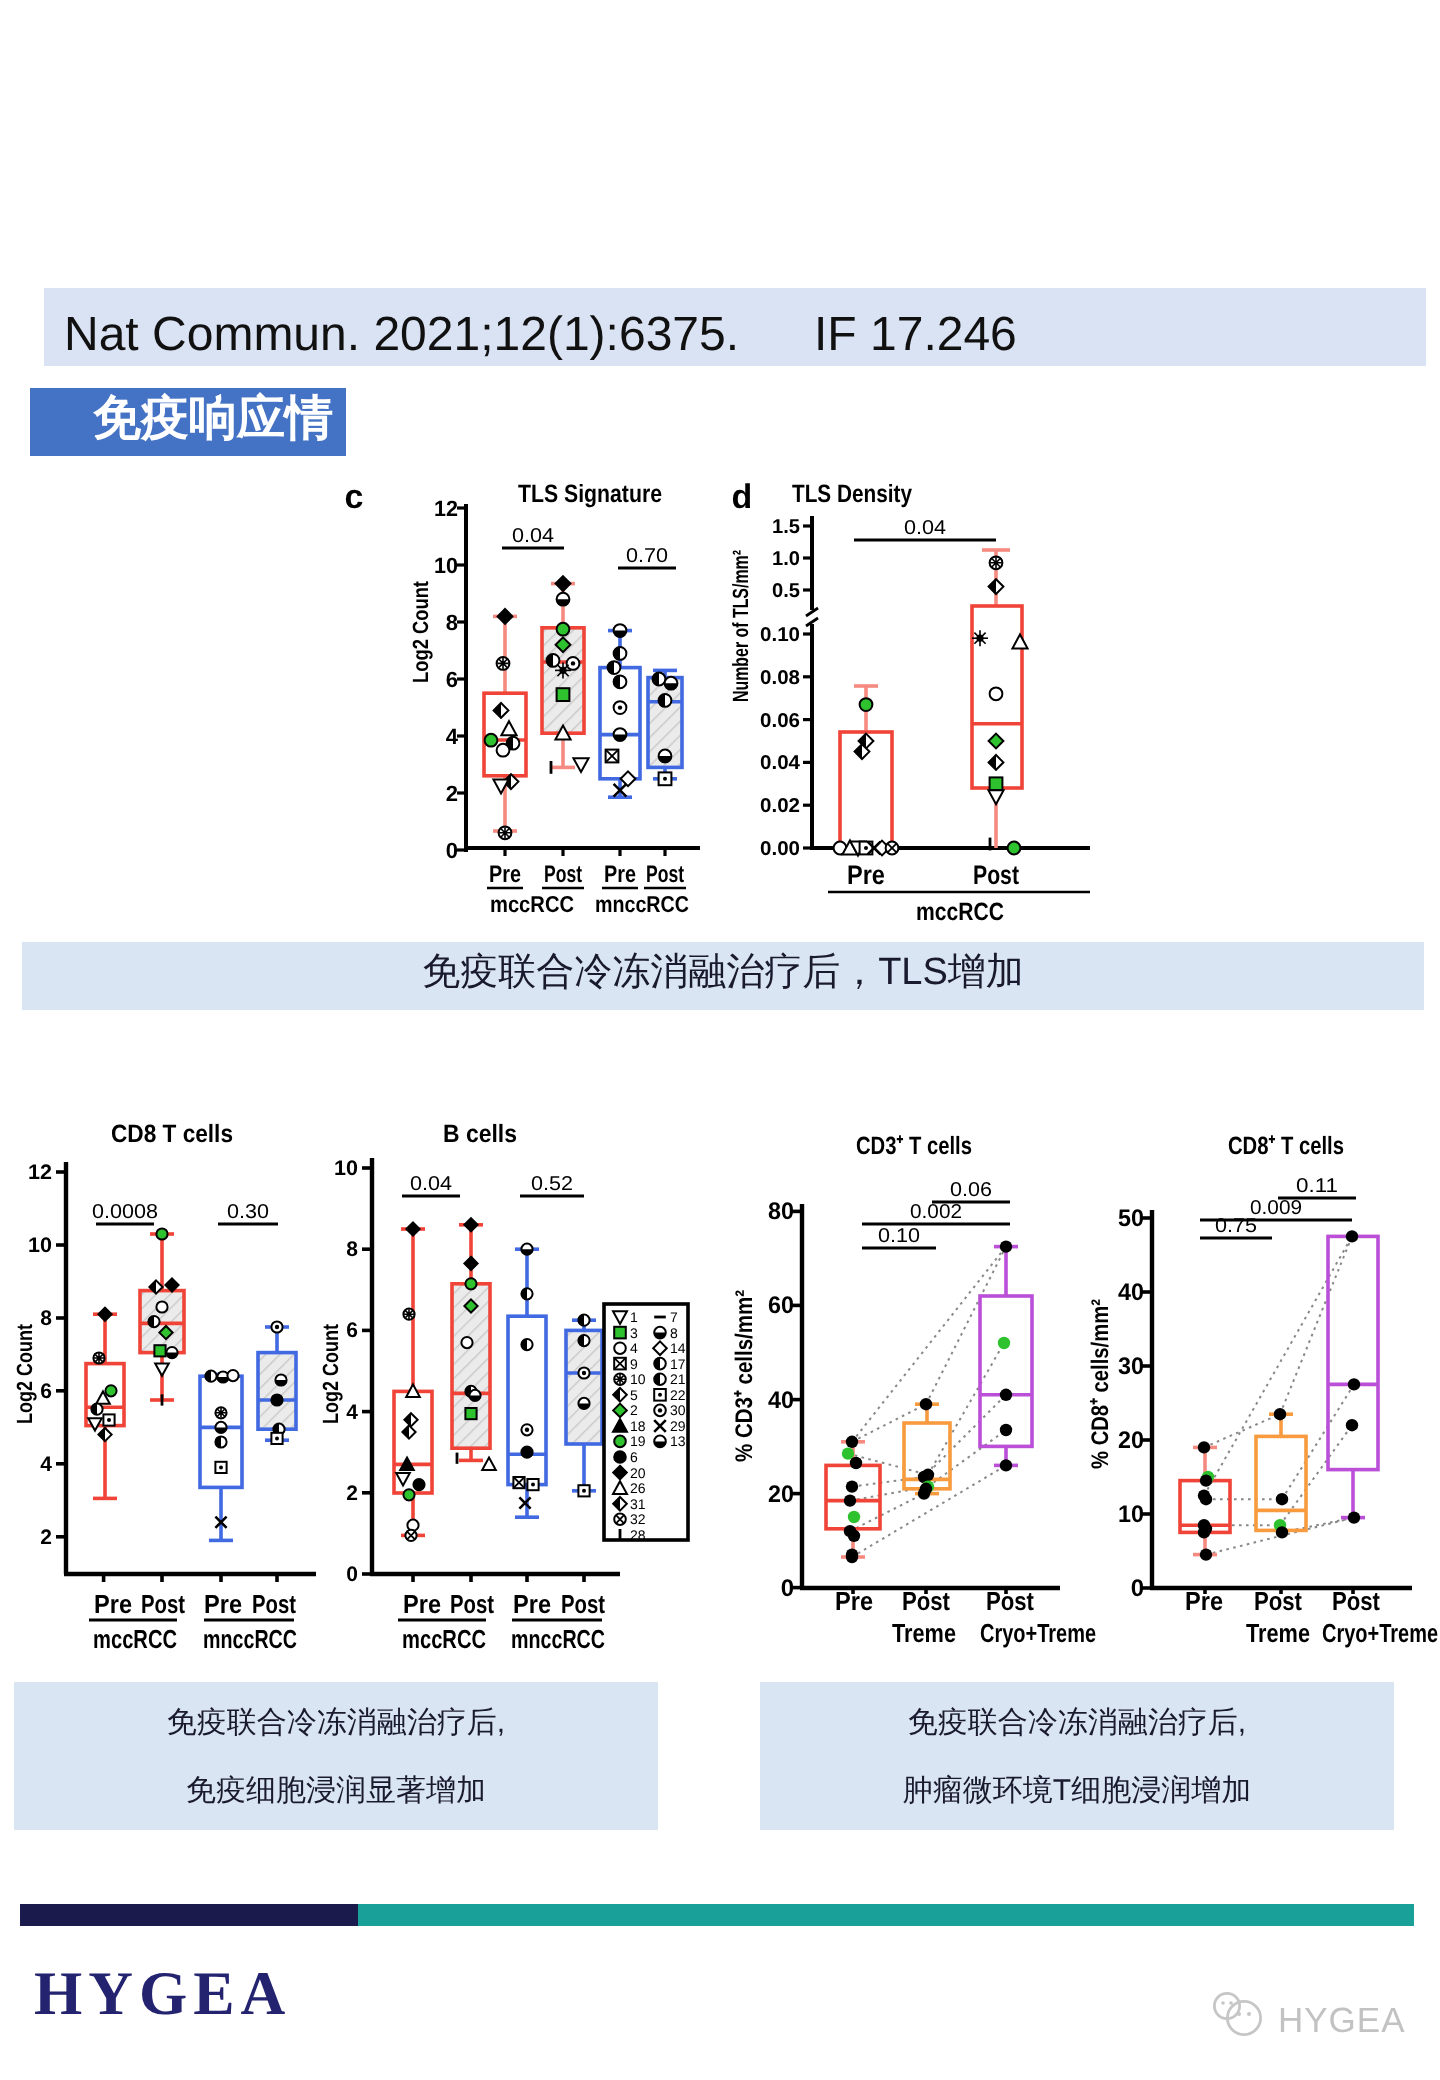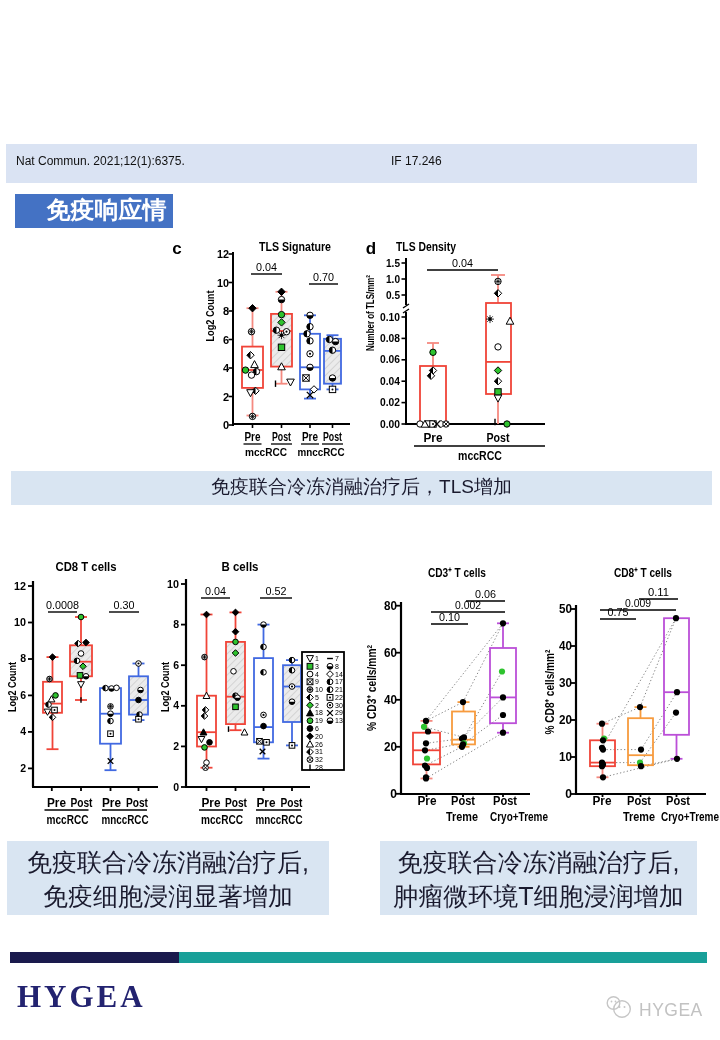--- a/index.html
+++ b/index.html
@@ -1,24 +1,24 @@
 <!DOCTYPE html>
 <html><head>
 <meta charset="utf-8">
 <style>
 * { margin:0; padding:0; box-sizing:border-box; }
 html,body { width:720px; height:1040px; background:#ffffff; font-family:"Liberation Sans",sans-serif; overflow:hidden; }
 #page { position:relative; width:720px; height:1040px; }
 .title { position:absolute; left:14px; top:20px; width:700px; font-size:31px; font-weight:bold; color:#111; line-height:36px; }
-.refbar { position:absolute; left:6px; top:144px; width:691px; height:39px; background:#dae3f3; font-size:12px; color:#111; }
+.refbar { position:absolute; left:22px; top:144px; width:691px; height:39px; background:#dae3f3; font-size:24px; color:#111; }
 .refbar .t1 { position:absolute; left:10px; top:10px; }
 .refbar .t2 { position:absolute; left:385px; top:10px; }
 .badge { position:absolute; left:15px; top:194px; width:158px; height:34px; background:#4472c4; color:#fff; font-size:24px; font-weight:bold; text-align:center; line-height:32px;padding-left:25px; }
 .cap1 { position:absolute; left:11px; top:471px; width:701px; height:34px; background:#d9e5f2; font-size:19px; color:#1a1a2e; text-align:center; line-height:32px; }
-.capbox { position:absolute; top:841px; height:74px; background:#d9e5f2; font-size:25px; color:#1a1a2e; text-align:center; line-height:34px; padding-top:4px; }
+.capbox { position:absolute; top:841px; height:74px; background:#d9e5f2; font-size:15px; color:#1a1a2e; text-align:center; line-height:34px; padding-top:4px; }
 #capL { left:7px; width:322px; }
 #capR { left:380px; width:317px; }
 .footbar { position:absolute; top:952px; left:10px; width:697px; height:11px; background:#18a099; }
 .footbar .navy { position:absolute; left:0; top:0; width:169px; height:11px; background:#1a1a4d; }
 .hygea { position:absolute; left:17px; top:979px; font-family:"Liberation Serif",serif; font-weight:bold; font-size:31px; color:#232370; letter-spacing:3px; }
 .wm { position:absolute; left:606px; top:996px; color:#c2c2c2; font-size:17.5px; }
 .wm .wmtxt { position:absolute; left:33px; top:4px; letter-spacing:0.5px; text-shadow:1px 1px 0 #fff; }
 svg { position:absolute; display:block; }
 text { font-family:"Liberation Sans",sans-serif; fill:#000; }
 </style>

